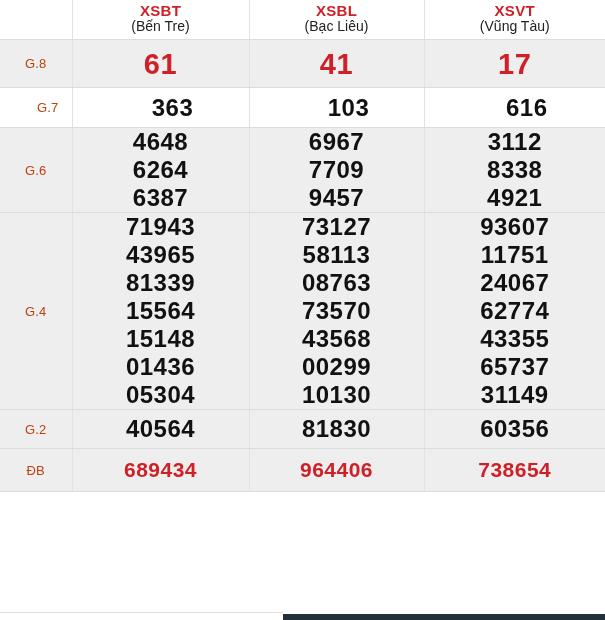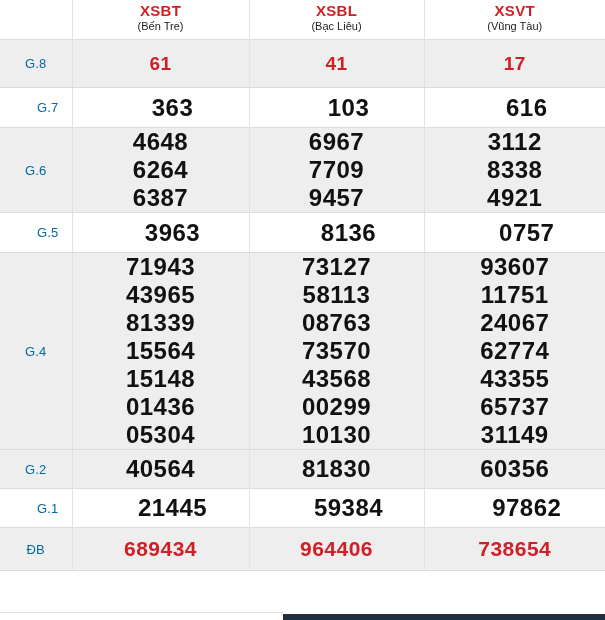--- a/index.html
+++ b/index.html
@@ -45,56 +45,56 @@
     color: #cf2027;
     font-weight: bold;
     font-size: 15px;
     line-height: 17px;
     letter-spacing: .3px;
   }
   .prov-name {
     display: block;
     color: #222222;
     font-weight: normal;
-    font-size: 11px;
+    font-size: 14px;
     line-height: 15px;
   }
 
   
   tbody td {
     border-bottom: 1px solid #dcdcdc;
     border-right: 1px solid #e2e2e2;
     text-align: center;
     vertical-align: middle;
     padding: 0;
   }
   tbody td:last-child { border-right: none; }
 
   tbody tr.shade td { background: #eeeeee; }
   tbody tr.plain td { background: #ffffff; padding-left: 24px; }
 
   td.prize-label {
-    color: #0369a1;
+    color: #c2410c;
     font-size: 13px;
     font-weight: normal;
     letter-spacing: .2px;
   }
 
   td.nums {
     color: #111111;
     font-weight: bold;
     font-size: 24px;
     line-height: 28px;
     letter-spacing: .5px;
   }
   td.nums .n { display: block; }
 
   
   tr.red td.nums { color: #cf2027; }
-  tr.row-g8 td.nums { font-size: 19px; line-height: 30px; }
+  tr.row-g8 td.nums { font-size: 29px; line-height: 30px; }
   tr.row-db td.nums { font-size: 21px; line-height: 30px; }
 
   
   tr.row-g8 td { height: 47px; }
   tr.row-g7 td { height: 39px; }
   tr.row-g6 td { height: 83px; }
   tr.row-g5 td { height: 39px; }
   tr.row-g4 td { height: 189px; }
   tr.row-g3 td { height: 58px; }
   tr.row-g2 td { height: 38px; }
@@ -187,32 +187,20 @@
           <span class="n">6967</span>
           <span class="n">7709</span>
           <span class="n">9457</span>
         </td>
         <td class="nums">
           <span class="n">3112</span>
           <span class="n">8338</span>
           <span class="n">4921</span>
         </td>
       </tr>
-      <tr class="plain row-g5">
-        <td class="prize-label">G.5</td>
-        <td class="nums">
-          <span class="n">3963</span>
-        </td>
-        <td class="nums">
-          <span class="n">8136</span>
-        </td>
-        <td class="nums">
-          <span class="n">0757</span>
-        </td>
-      </tr>
       <tr class="shade row-g4">
         <td class="prize-label">G.4</td>
         <td class="nums">
           <span class="n">71943</span>
           <span class="n">43965</span>
           <span class="n">81339</span>
           <span class="n">15564</span>
           <span class="n">15148</span>
           <span class="n">01436</span>
           <span class="n">05304</span>
@@ -241,32 +229,20 @@
         <td class="nums">
           <span class="n">40564</span>
         </td>
         <td class="nums">
           <span class="n">81830</span>
         </td>
         <td class="nums">
           <span class="n">60356</span>
         </td>
       </tr>
-      <tr class="plain row-g1">
-        <td class="prize-label">G.1</td>
-        <td class="nums">
-          <span class="n">21445</span>
-        </td>
-        <td class="nums">
-          <span class="n">59384</span>
-        </td>
-        <td class="nums">
-          <span class="n">97862</span>
-        </td>
-      </tr>
       <tr class="shade row-db red">
         <td class="prize-label">ĐB</td>
         <td class="nums">
           <span class="n">689434</span>
         </td>
         <td class="nums">
           <span class="n">964406</span>
         </td>
         <td class="nums">
           <span class="n">738654</span>

